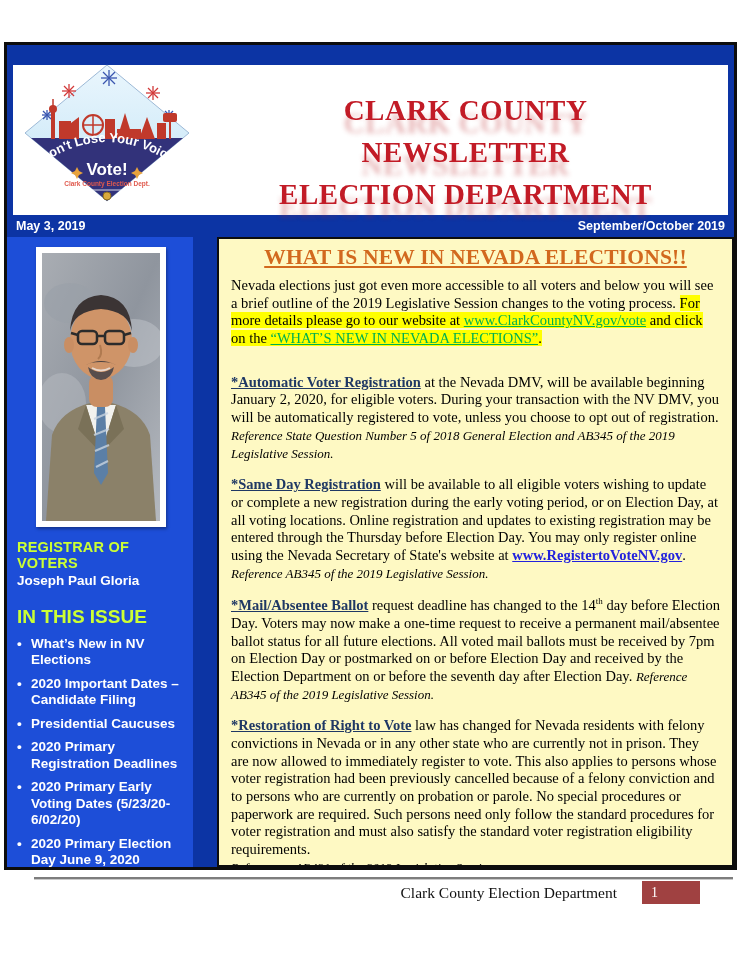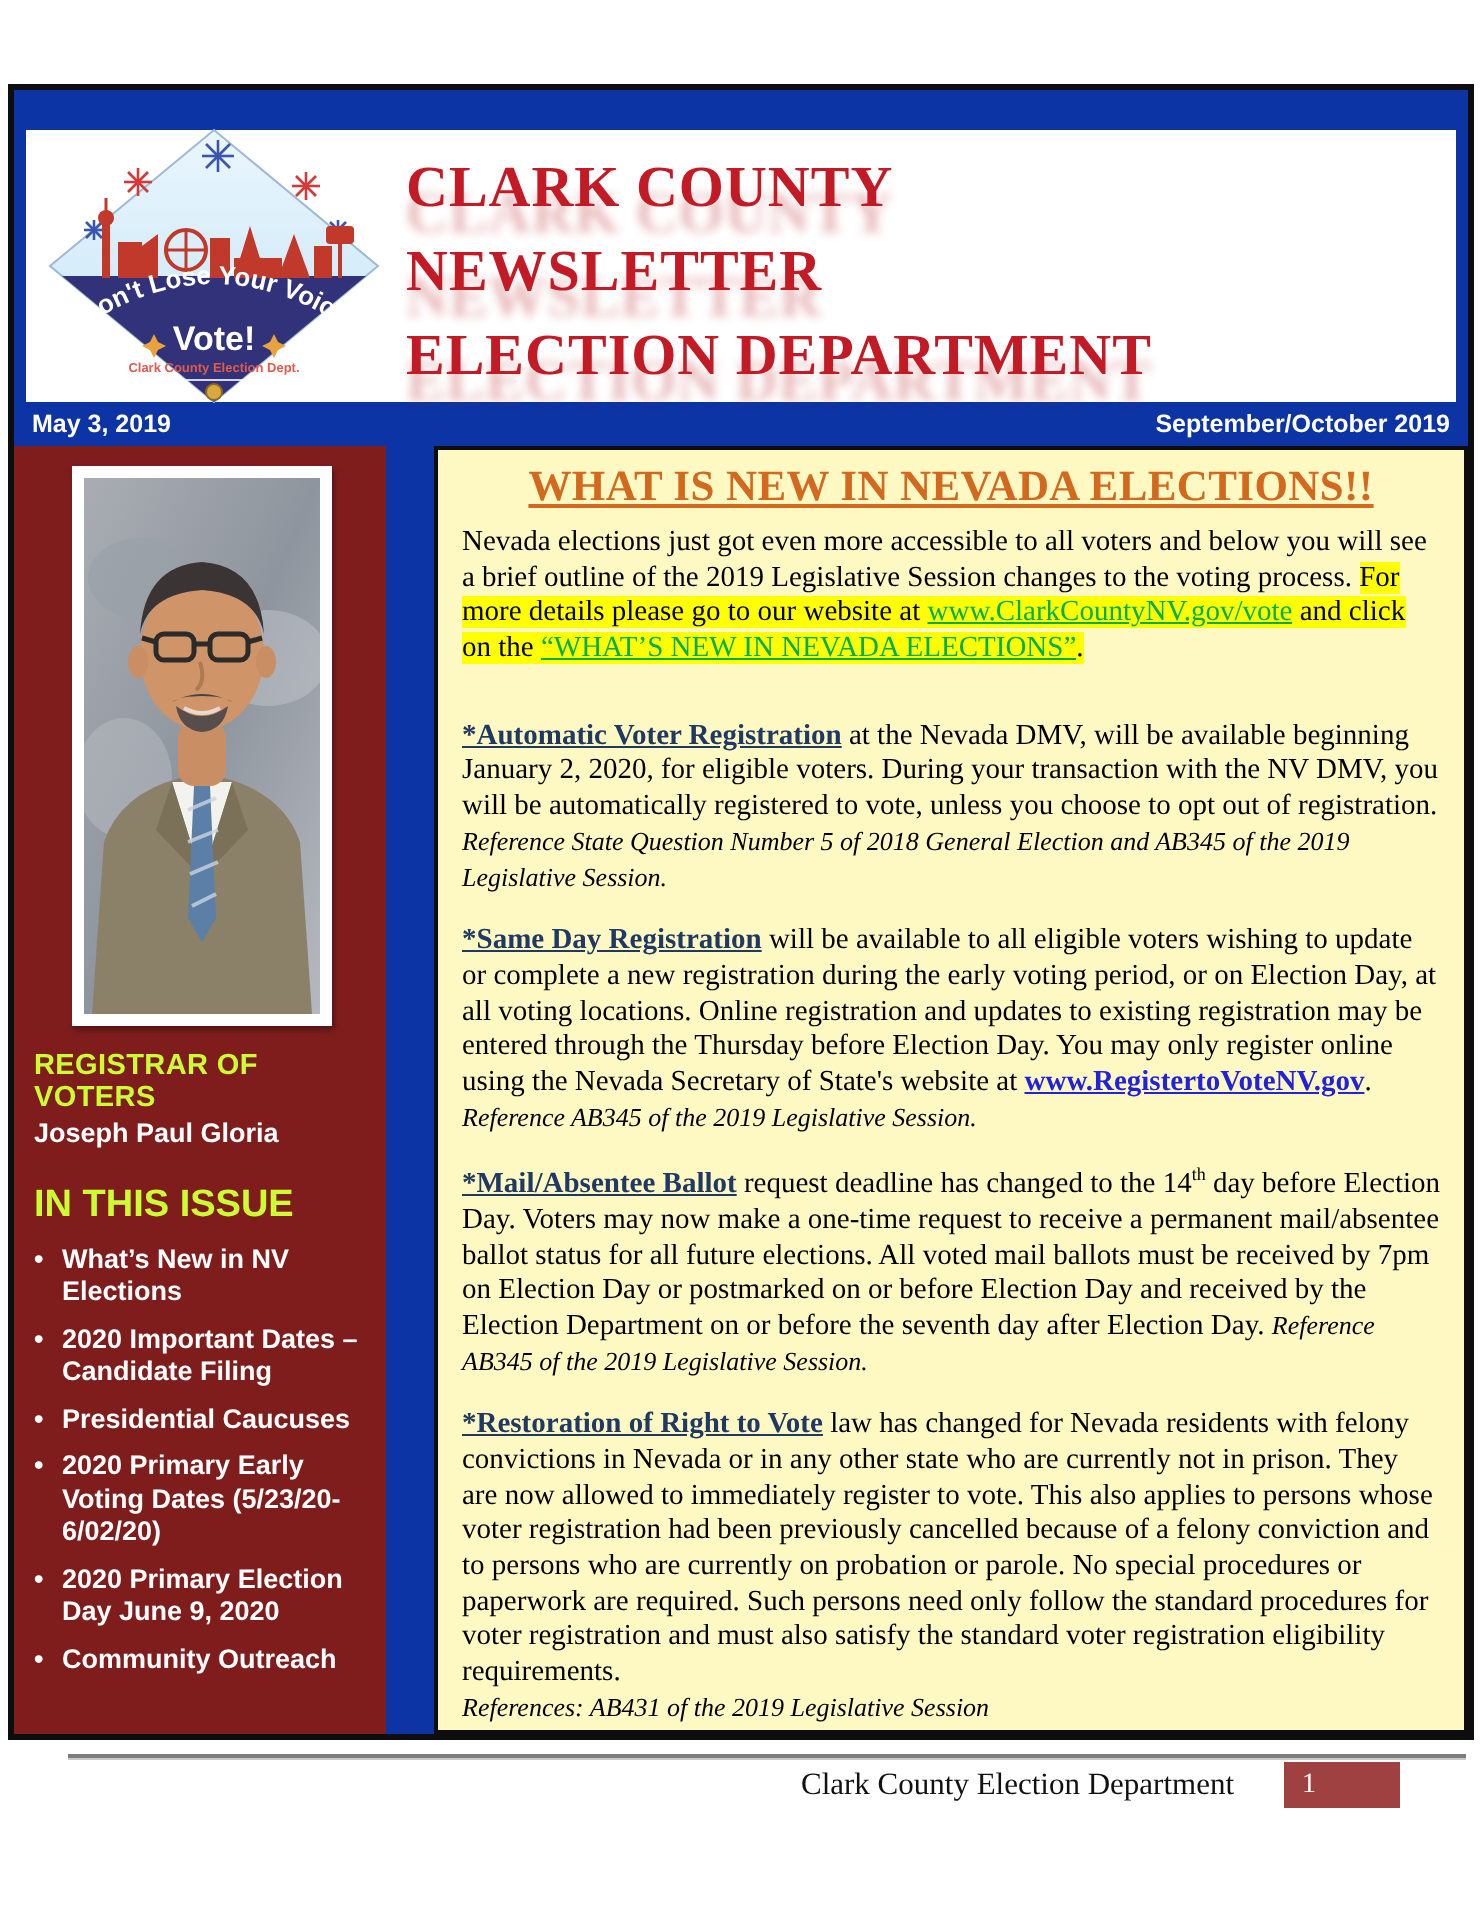--- a/index.html
+++ b/index.html
@@ -9,32 +9,32 @@
 
   
   .frame { position:absolute; top:42px; left:4px; width:733px; height:828px;
            border:3px solid #0d0d0d; background:#0c34a4; display:flex; flex-direction:column; }
 
   .band-top { height:20px; flex:0 0 auto; }
 
   .header-white { flex:0 0 136px; margin:0 6px; background:#ffffff; display:flex; overflow:visible; }
   .logo-wrap { flex:0 0 190px; position:relative; }
   .logo-wrap svg { position:absolute; top:-2px; left:8px; }
-  .title-wrap { flex:1; padding-top:8px; }
+  .title-wrap { flex:1; text-align:center; padding-top:24px; }
   .title-line { font-weight:bold; font-size:29px; line-height:42px; color:#c21b26;
                 letter-spacing:0.5px; text-shadow:0 13px 5px rgba(185,35,40,0.33); }
 
   .date-bar { flex:0 0 22px; display:flex; justify-content:space-between; align-items:center;
               padding:0 9px; color:#ffffff; font-family:"Liberation Sans", sans-serif;
               font-weight:bold; font-size:12.5px; }
 
   .body-row { flex:1 1 auto; display:flex; overflow:hidden; }
 
   
-  .sidebar { flex:0 0 186px; background:#7f1d1d; padding:8px 8px 0 10px; overflow:hidden; }
+  .sidebar { flex:0 0 186px; background:#1d4ed8; padding:8px 8px 0 10px; overflow:hidden; }
   .photo-frame { width:130px; margin:2px auto 12px; background:#ffffff; padding:6px;
                  box-shadow:1px 2px 3px rgba(0,0,0,0.35); }
   .photo-frame svg { display:block; }
   .registrar-h { color:#ccff33; font-family:"Liberation Sans", sans-serif; font-weight:bold;
                  font-size:14.5px; letter-spacing:0.2px; }
   .registrar-name { color:#ffffff; font-family:"Liberation Sans", sans-serif; font-weight:bold;
                     font-size:13.5px; margin-top:2px; }
   .issue-h { color:#ccff33; font-family:"Liberation Sans", sans-serif; font-weight:bold;
              font-size:19px; margin-top:18px; margin-bottom:8px; }
   .issue-list { list-style:none; }
@@ -219,20 +219,21 @@
             <path d="M50 115 Q59 120 68 115" stroke="#e8d8cd" stroke-width="2" fill="none"></path>
           </svg>
         </div>
         <div class="registrar-h">REGISTRAR OF VOTERS</div>
         <div class="registrar-name">Joseph Paul Gloria</div>
         <div class="issue-h">IN THIS ISSUE</div>
         <ul class="issue-list">
             <li>What’s New in NV Elections</li>
             <li>2020 Important Dates – Candidate Filing</li>
             <li>Presidential Caucuses</li>
+            <li>2020 Primary Registration Deadlines</li>
             <li>2020 Primary Early Voting Dates (5/23/20-6/02/20)</li>
             <li>2020 Primary Election Day June 9, 2020</li>
             <li>Community Outreach</li>
           </ul>
       </div>
 
       <div class="main">
         <div class="headline">
           <span>WHAT IS NEW IN NEVADA ELECTIONS!!</span>
         </div>

